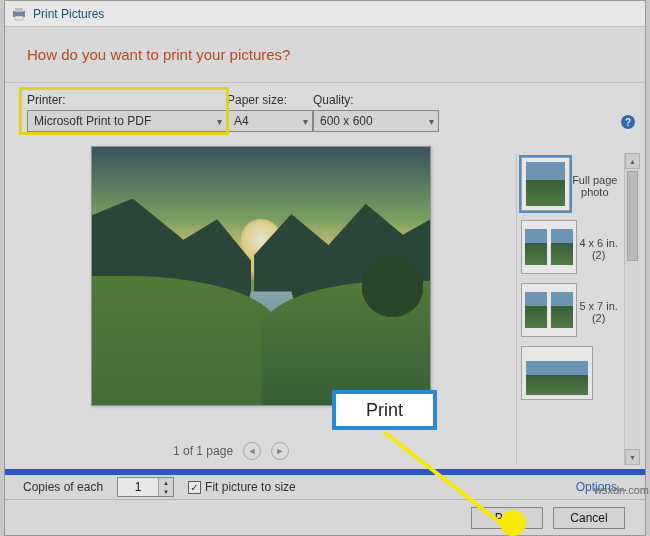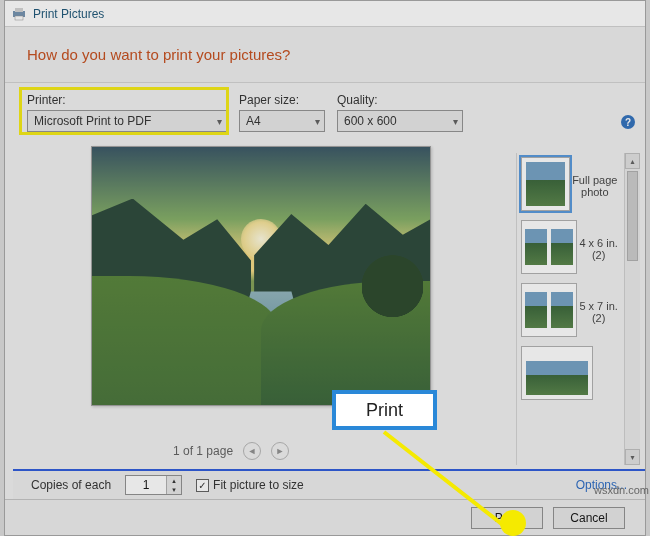--- a/index.html
+++ b/index.html
@@ -4,21 +4,21 @@
 <style>
   * { box-sizing: border-box; margin: 0; padding: 0; font-family: "Segoe UI", Tahoma, sans-serif; }
   body { width: 650px; height: 536px; background: #d9d9d9; overflow: hidden; position: relative; }
   .overlay { position: absolute; inset: 0; background: rgba(120,120,120,0.18); pointer-events: none; z-index: 50; }
   .window { position: absolute; left: 4px; top: 0; width: 642px; height: 536px; background: #f0f0f0; border: 1px solid #a0a0a0; }
   .titlebar { height: 26px; background: #fff; border-bottom: 1px solid #d0d0d0; display: flex; align-items: center; padding: 0 6px; gap: 6px; }
   .titlebar .printer-icon { width: 16px; height: 14px; }
   .titlebar .title { font-size: 12px; color: #0c4a6e; }
   .header-band { height: 56px; background: #ededed; border-bottom: 1px solid #d0d0d0; display: flex; align-items: center; padding: 0 22px; }
   .header-band .question { font-size: 15px; color: #c2410c; }
-  .settings-row { display: flex; align-items: flex-start; gap: 12px; padding: 10px 22px 4px 22px; position: relative; }
+  .settings-row { display: flex; align-items: flex-start; padding: 10px 22px 4px 22px; position: relative; }
   .field { display: flex; flex-direction: column; gap: 3px; }
   .field label { font-size: 12px; color: #222; }
   .select-box { height: 22px; background: #e6e6e6; border: 1px solid #8a8a8a; display: flex; align-items: center; justify-content: space-between; padding: 0 4px 0 6px; font-size: 12px; color: #222; }
   .select-box .chev { font-size: 10px; color: #555; }
   .printer-highlight { position: absolute; border: 3px solid #f5ea00; pointer-events: none; }
   .help-icon { position: absolute; right: 10px; top: 32px; width: 14px; height: 14px; border-radius: 50%; background: #2066b8; color: #fff; font-size: 10px; font-weight: bold; display: flex; align-items: center; justify-content: center; }
   .main-area { display: flex; padding: 6px 16px 0 18px; height: 336px; }
   .preview-pane { width: 500px; position: relative; }
   .preview-frame { position: absolute; left: 68px; top: 4px; width: 340px; height: 260px; background: #fff; border: 1px solid #999; box-shadow: 1px 1px 3px rgba(0,0,0,0.2); overflow: hidden; }
   .landscape { width: 100%; height: 100%; position: relative; }
@@ -40,21 +40,21 @@
   .thumb .mini { position: absolute; background: linear-gradient(to bottom, #6a9ac0 0%, #6a9ac0 40%, #2a5a2a 40%, #4a7a3a 100%); }
   .thumb.full .mini { left: 4px; top: 4px; right: 4px; bottom: 4px; }
   .thumb.two .mini { top: 8px; bottom: 8px; width: 40%; }
   .thumb.two .m1 { left: 6%; } .thumb.two .m2 { right: 6%; }
   .thumb.wide .mini { left: 4px; top: 14px; right: 4px; bottom: 4px; }
   .layout-label { font-size: 11px; color: #333; text-align: center; }
   .scrollbar { width: 16px; background: #e8e8e8; border-left: 1px solid #ccc; display: flex; flex-direction: column; }
   .sb-btn { height: 16px; background: #e0e0e0; border: 1px solid #bbb; display: flex; align-items: center; justify-content: center; font-size: 8px; color: #555; }
   .sb-track { flex: 1; position: relative; }
   .sb-thumb { position: absolute; left: 2px; right: 2px; top: 2px; height: 90px; background: #c8c8c8; border: 1px solid #aaa; }
-  .footer1 { position: absolute; left: 0; right: 0; bottom: 36px; height: 30px; border-top: 2px solid #1d4ed8; background: #ececec; display: flex; align-items: center; padding: 0 18px; gap: 14px; font-size: 12px; color: #222; margin-left: 8px; }
+  .footer1 { position: absolute; left: 0; right: 0; bottom: 36px; height: 30px; border-top: 6px solid #1d4ed8; background: #ececec; display: flex; align-items: center; padding: 0 18px; gap: 14px; font-size: 12px; color: #222; }
   .spinner { display: flex; align-items: center; border: 1px solid #888; background: #fff; height: 20px; }
   .spinner input { width: 40px; border: none; text-align: center; font-size: 12px; outline: none; }
   .spin-btns { display: flex; flex-direction: column; border-left: 1px solid #aaa; }
   .spin-btns div { width: 14px; height: 9px; font-size: 7px; display: flex; align-items: center; justify-content: center; background: #e6e6e6; }
   .checkbox-wrap { display: flex; align-items: center; gap: 4px; }
   .checkbox-wrap .cb { width: 13px; height: 13px; border: 1px solid #555; background: #fff; display: flex; align-items: center; justify-content: center; font-size: 10px; color: #222; }
   .options-link { position: absolute; right: 18px; color: #1a5fbf; font-size: 12px; }
   .footer2 { position: absolute; left: 0; right: 0; bottom: 0; height: 36px; border-top: 1px solid #c0c0c0; background: #ececec; display: flex; align-items: center; justify-content: flex-end; padding: 0 20px; gap: 10px; }
   .dlg-btn { min-width: 72px; height: 22px; border: 1px solid #888; background: #e6e6e6; font-size: 12px; display: flex; align-items: center; justify-content: center; }
   .print-callout { position: absolute; left: 332px; top: 390px; width: 105px; height: 40px; border: 4px solid #2a88d8; background: #fff; display: flex; align-items: center; justify-content: center; font-size: 18px; color: #222; z-index: 60; }

